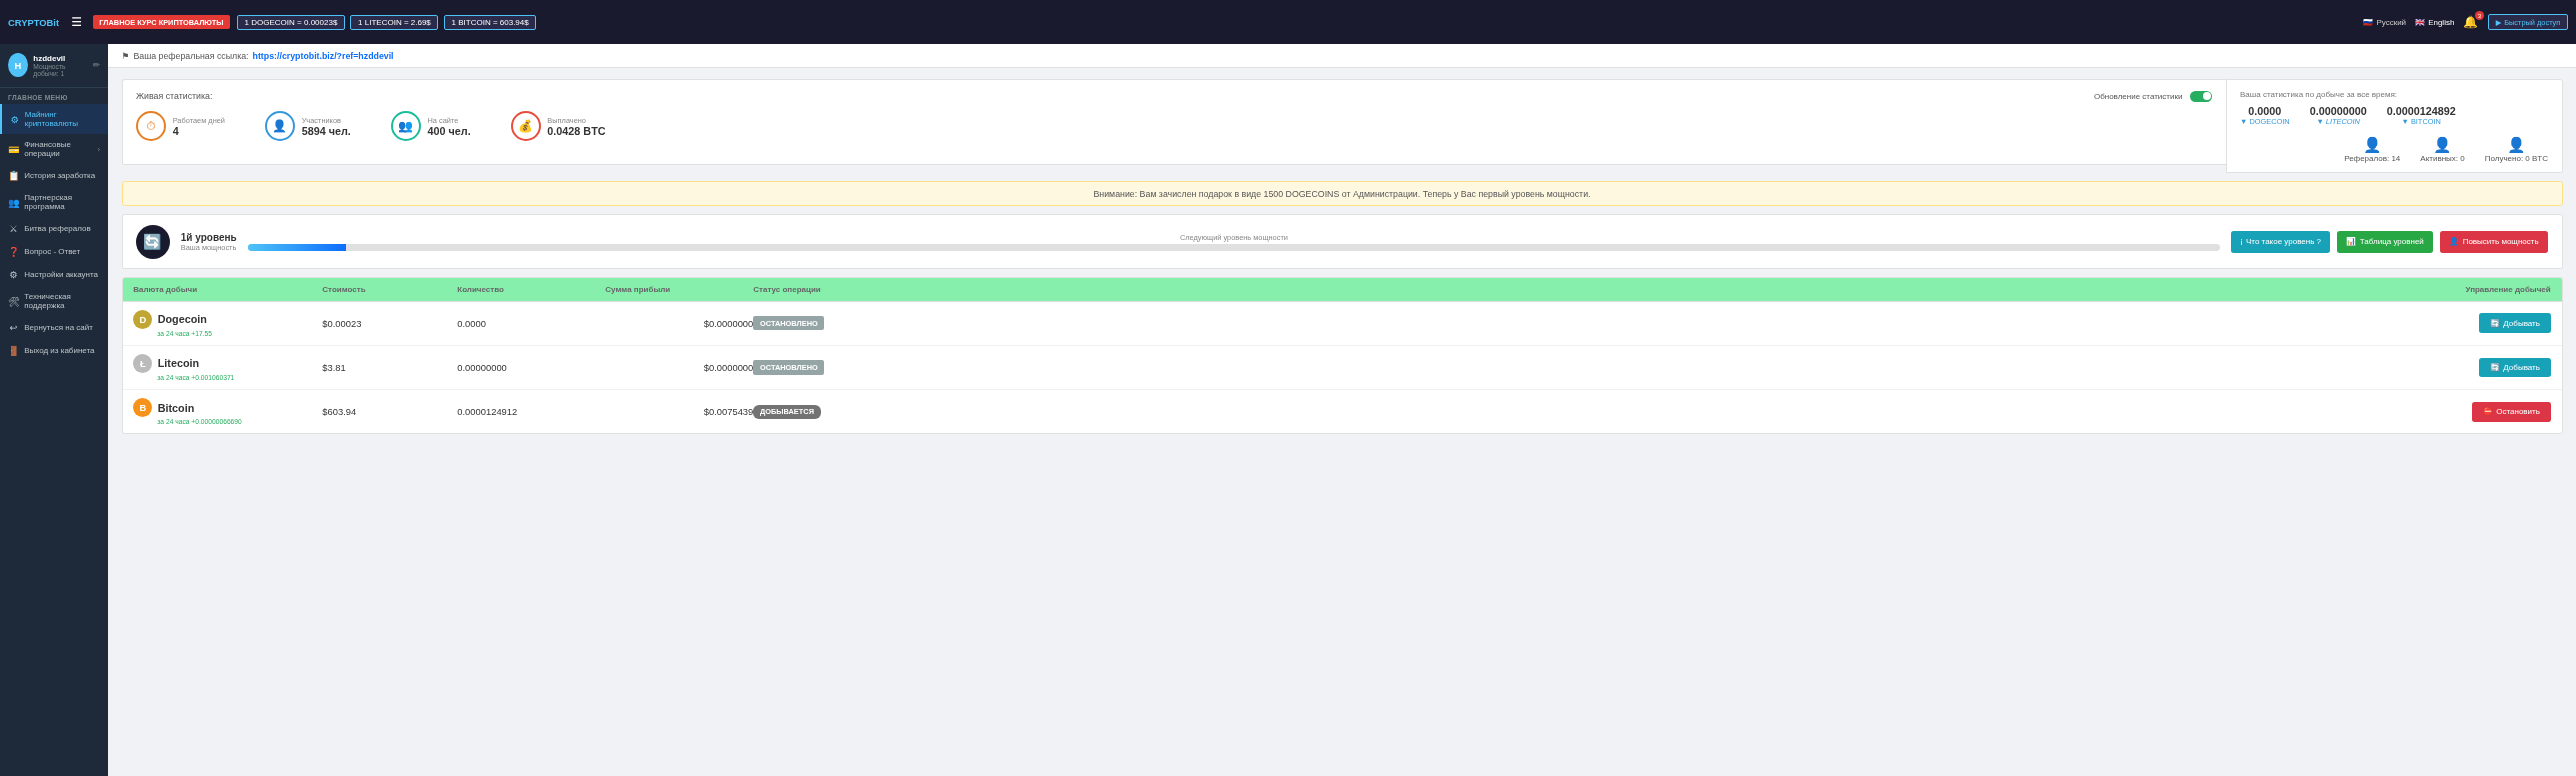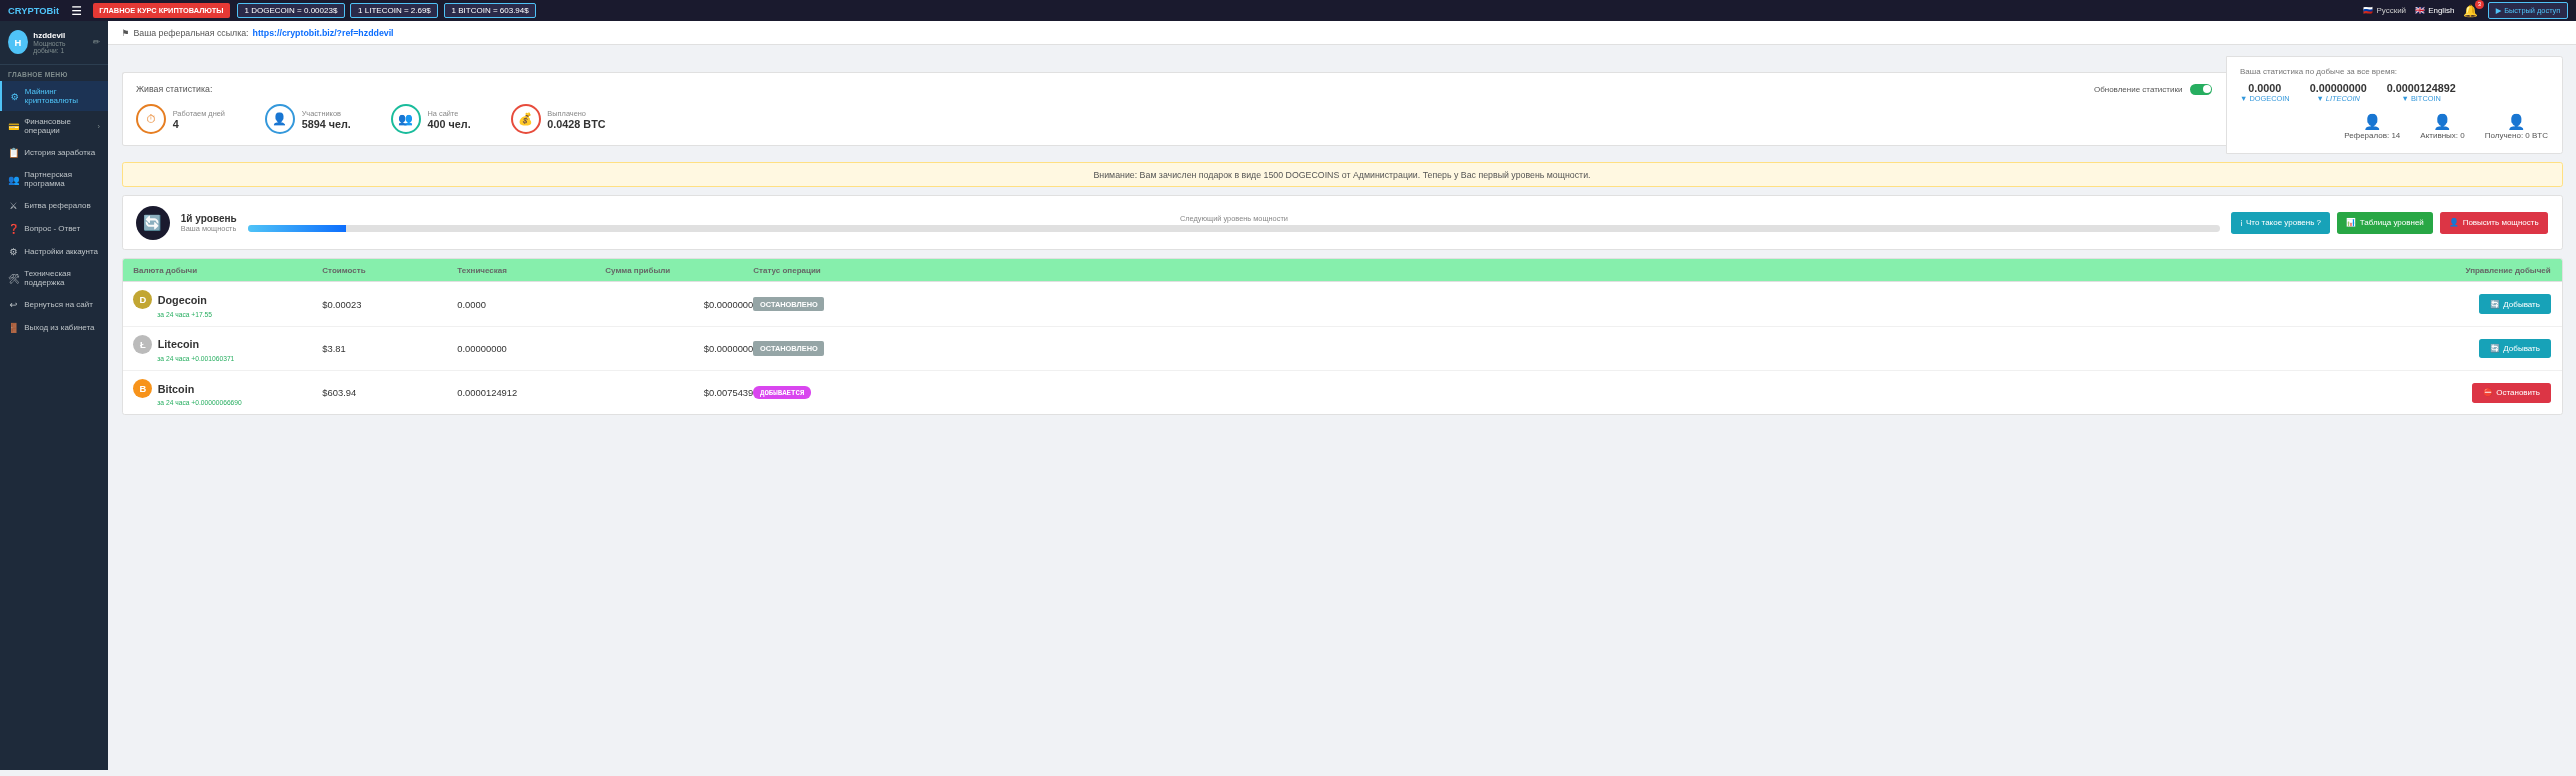--- a/index.html
+++ b/index.html
@@ -3,21 +3,21 @@
   <meta charset="utf-8">
   <style>
     * { margin: 0; padding: 0; box-sizing: border-box; }
     body { font-family: Arial, sans-serif; background: #f0f2f5; color: #333; font-size: 8.8px; }
 
     
     .topbar {
       background: #1a1a2e;
       display: flex;
       align-items: center;
-      height: 21px;
+      height: 44px;
       padding: 0 8px;
       gap: 6.7px;
     }
     .topbar-logo {
       color: #fff;
       font-weight: bold;
       font-size: 9.4px;
       margin-right: 5.4px;
       display: flex;
       align-items: center;
@@ -163,21 +163,20 @@
     
     .content { padding: 10.8px 13.5px; }
 
     
     .live-stats-card {
       background: #fff;
       border: 0.7px solid #e0e0e0;
       border-radius: 2.7px;
       padding: 10.8px 13.5px;
       margin-bottom: 8px;
-      margin-top: 16px;
     }
     .live-stats-header {
       display: flex;
       justify-content: space-between;
       align-items: center;
       margin-bottom: 9.4px;
     }
     .live-stats-header .title { font-size: 8.8px; color: #555; }
     .update-label { font-size: 8px; color: #555; }
     .toggle-on {
@@ -345,28 +344,27 @@
     .status-stopped {
       background: #95a5a6;
       color: #fff;
       padding: 2.7px 6.7px;
       border-radius: 2px;
       font-size: 7.4px;
       font-weight: bold;
       display: inline-block;
     }
     .status-mining {
-      background: #d946ef;
+      background: #737373;
       color: #fff;
       padding: 2.7px 6.7px;
       border-radius: 6px;
       font-size: 7.4px;
       font-weight: bold;
       display: inline-block;
-      font-family: Liberation Mono, monospace;
     }
     .btn-mine {
       background: #17a2b8;
       color: #fff;
       border: none;
       padding: 5.4px 10.8px;
       border-radius: 2.7px;
       font-size: 8px;
       cursor: pointer;
       display: flex; align-items: center; gap: 3.4px;
@@ -589,21 +587,21 @@
             <span>👤</span>
             <span>Повысить мощность</span>
           </button>
         </div>
       </div>
 
       <div class="mining-table">
         <div class="mining-table-header">
           <div>Валюта добычи</div>
           <div>Стоимость</div>
-          <div>Техническая</div>
+          <div>Количество</div>
           <div>Сумма прибыли</div>
           <div>Статус операции</div>
           <div style="text-align:right;">Управление добычей</div>
         </div>
 
         <div class="mining-table-row">
           <div class="coin-cell">
             <div class="coin-name">
               <span class="coin-icon doge">D</span>
               <span>Dogecoin</span>

